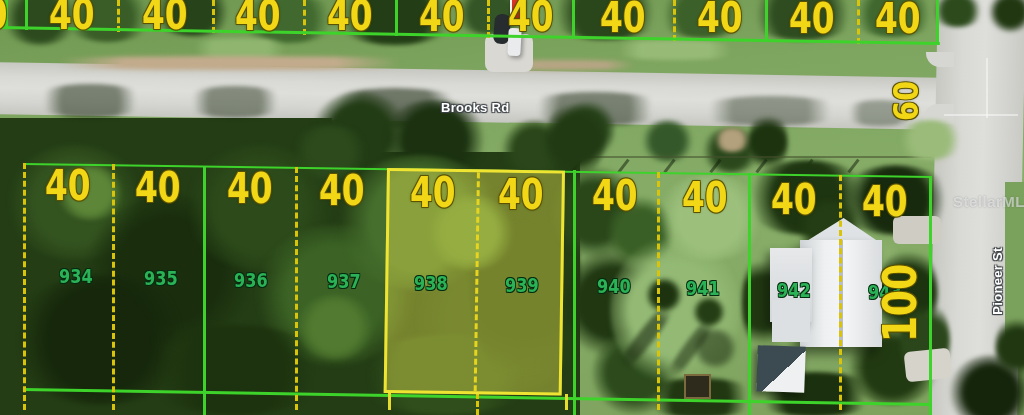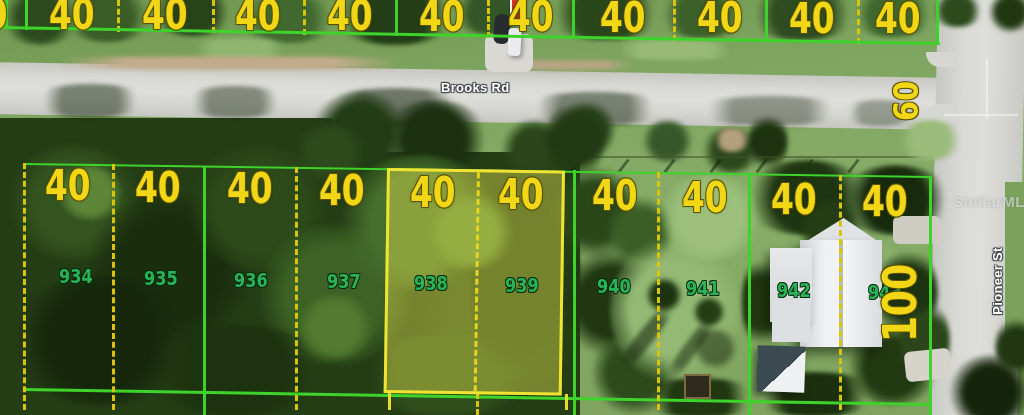--- a/index.html
+++ b/index.html
@@ -237,18 +237,18 @@
   <span class="lotnum" style="left:414px;top:274px;">938</span>
   <span class="lotnum" style="left:505px;top:276px;">939</span>
   <span class="lotnum" style="left:597px;top:277px;">940</span>
   <span class="lotnum" style="left:686px;top:279px;">941</span>
   <span class="lotnum" style="left:777px;top:281px;">942</span>
   <span class="lotnum" style="left:868px;top:283px;">943</span>
 
   <div class="vdim" style="left:883px;top:79px;width:46px;height:44px;transform:rotate(-90deg) scaleX(.85);">60</div>
   <div class="vdim" style="left:861px;top:283px;width:78px;height:40px;font-size:46px;transform:rotate(-90deg) scaleX(.82);">100</div>
 
-  <span class="street" style="left:441px;top:80px;">Brooks Rd</span>
+  <span class="street" style="left:441px;top:100px;">Brooks Rd</span>
   <div class="street street-v" style="left:957px;top:273px;width:80px;height:16px;">Pioneer St</div>
 
   <span class="wm" style="left:953px;top:193px;">StellarMLS</span>
 
 </div>
 
 </body></html>

